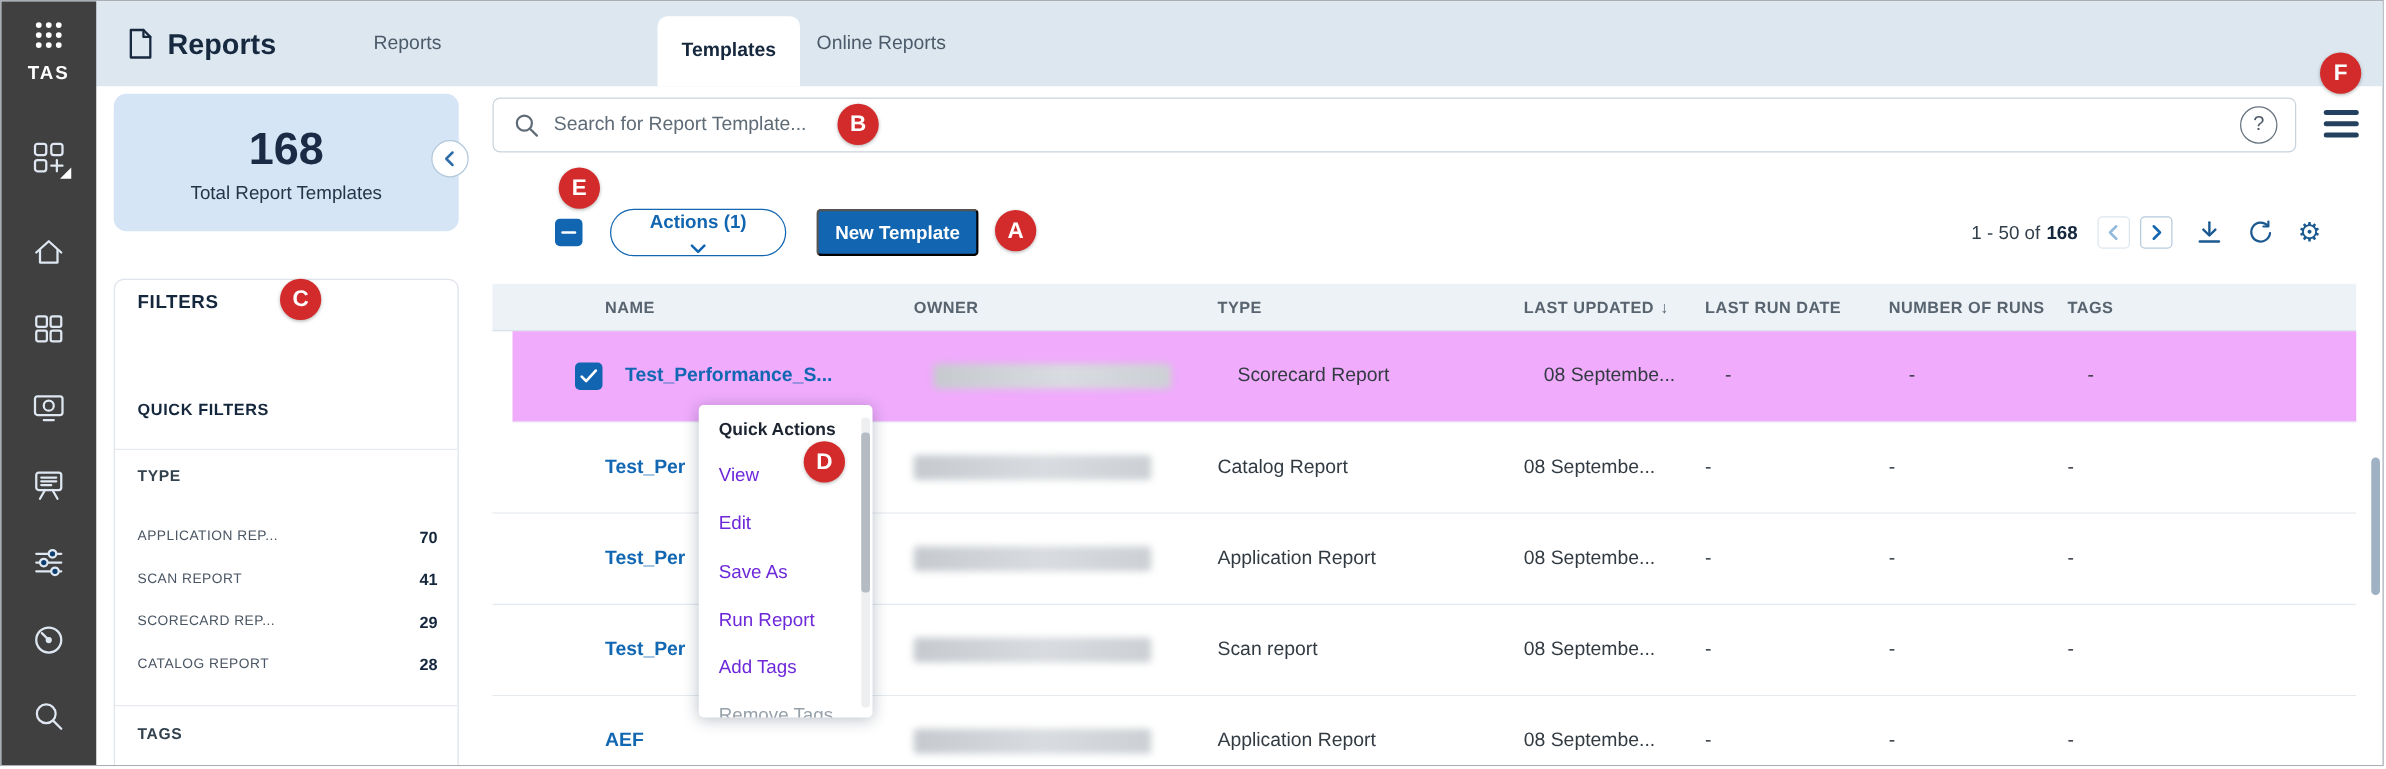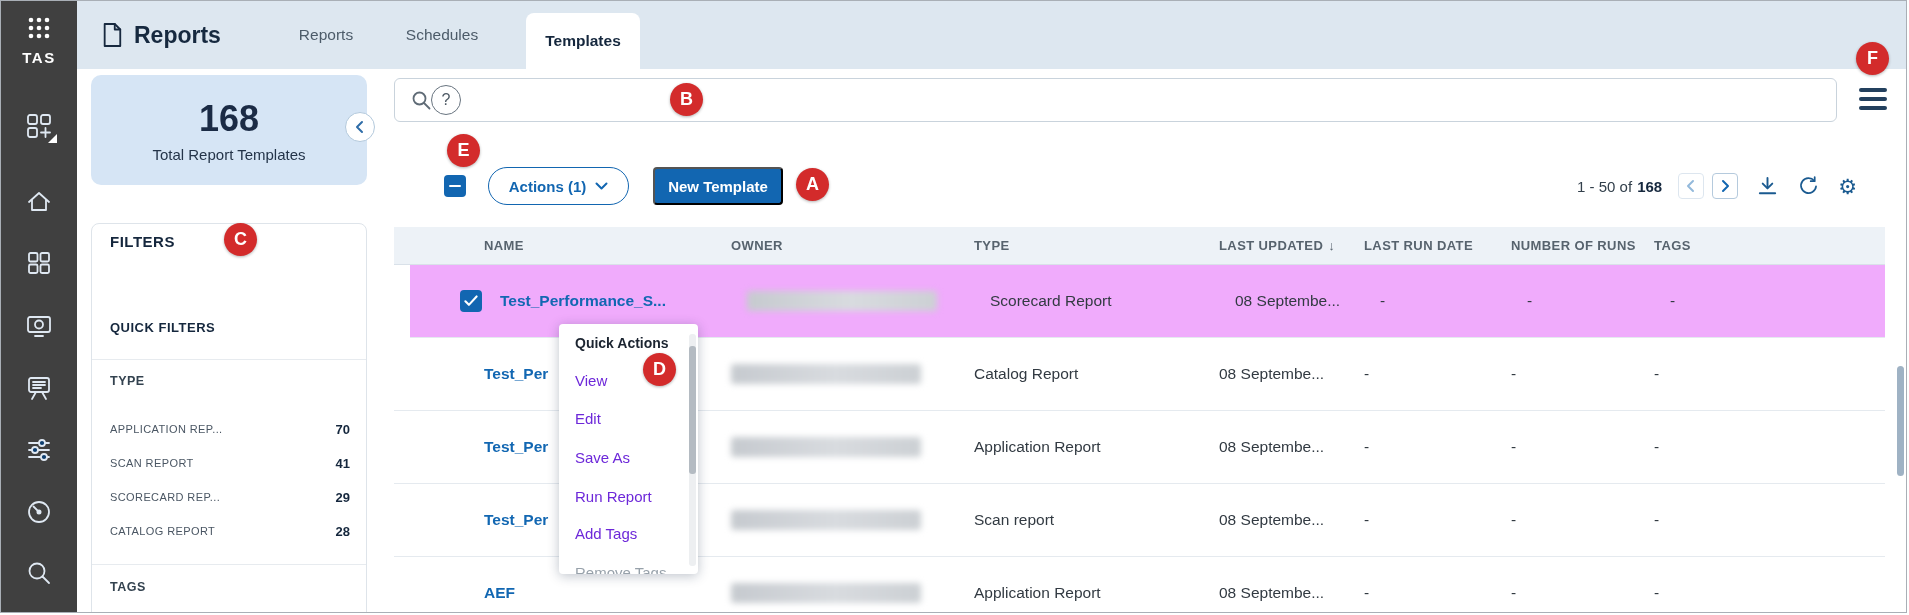--- a/index.html
+++ b/index.html
@@ -52,21 +52,21 @@
   .search-input { flex: 1; border: none; outline: none; font-size: 15.5px; color: #33404c; margin-left: 12px; font-family: inherit; background: transparent; }
   .search-input::placeholder { color: #5f6b76; opacity: 1; }
   .help-btn { width: 30px; height: 30px; border-radius: 50%; border: 1.5px solid #68747f; color: #4e5a65; font-size: 16px; display: flex; align-items: center; justify-content: center; cursor: pointer; flex: 0 0 auto; }
   .hamburger { position: absolute; left: 1858px; top: 87px; width: 28px; cursor: pointer; }
   .hamburger span { display: block; width: 28px; height: 3.5px; background: #23405e; border-radius: 2px; margin-bottom: 5.5px; }
 
   
   .cb { width: 22px; height: 22px; border-radius: 4px; background: #1266b1; display: flex; align-items: center; justify-content: center; cursor: pointer; }
   .cb-toolbar { position: absolute; left: 443px; top: 174px; }
   .cb-minus { width: 12px; height: 2.6px; background: #fff; border-radius: 1px; }
-  .actions-btn { position: absolute; left: 487px; top: 166px; width: 141px; height: 38px; border: 1.5px solid #1266b1; border-radius: 19px; background: #fff; color: #1266b1; font-size: 15px; font-weight: 600; display: flex; align-items: center; justify-content: center; gap: 9px; cursor: pointer; }
+  .actions-btn { position: absolute; left: 487px; top: 166px; width: 141px; height: 38px; border: 1.5px solid #1266b1; border-radius: 19px; background: #fff; color: #1266b1; font-size: 15px; font-weight: 600; display: flex; align-items: center; justify-content: center; gap: 9px; cursor: pointer; flex-direction: column; }
   .newtpl-btn { position: absolute; left: 652px; top: 166px; width: 130px; height: 38px; background: #1266b1; border-radius: 4px; color: #fff; font-size: 15px; font-weight: 600; display: flex; align-items: center; justify-content: center; cursor: pointer; }
   .pager { position: absolute; right: 49px; top: 166px; height: 38px; display: flex; align-items: center; }
   .range-text { font-size: 15px; color: #33404c; }
   .range-total { font-weight: 700; color: #15273d; margin-left: 5px; }
   .chev-btn { width: 26px; height: 26px; border: 1px solid #b5cadd; border-radius: 4px; display: flex; align-items: center; justify-content: center; cursor: pointer; background: #fff; }
   .chev-prev { margin-left: 16px; opacity: .45; }
   .chev-next { margin-left: 8px; }
   .tool-icon { margin-left: 18px; cursor: pointer; display: flex; align-items: center; }
   .gear-glyph { font-size: 21px; color: #1a5a90; line-height: 1; }
 
@@ -191,22 +191,22 @@
 
   <header class="header">
     <div class="title-wrap">
       <svg width="22" height="26" viewBox="0 0 24 28" style="stroke:#17293f;stroke-width:2;fill:none;stroke-linejoin:round;stroke-linecap:round;">
         <path d="M4 2 h11 l6 6 v18 H4 z"></path>
         <path d="M15 2 v6 h6"></path>
       </svg>
       <span class="page-title">Reports</span>
     </div>
     <div class="tab tab-reports">Reports</div>
-    <div class="tab tab-schedules">Schedules</div>
     <div class="tab tab-active">Templates</div>
+    <div class="tab tab-online">Online Reports</div>
   </header>
 
   <section class="count-card">
     <div class="count-num">168</div>
     <div class="count-label">Total Report Templates</div>
   </section>
   <div class="collapse-btn">
     <svg width="12" height="14" viewBox="0 0 12 14" style="stroke:#2f6da8;stroke-width:2;fill:none;stroke-linecap:round;stroke-linejoin:round;">
       <polyline points="8,2 3,7 8,12"></polyline>
     </svg>
@@ -237,20 +237,21 @@
 
     <div class="fdiv2"></div>
     <div class="tags-title">TAGS</div>
   </section>
 
   <div class="search-bar">
     <svg width="20" height="20" viewBox="0 0 20 20" style="stroke:#5f6b76;stroke-width:1.8;fill:none;stroke-linecap:round;">
       <circle cx="8.5" cy="8.5" r="6"></circle>
       <path d="M13 13 L18.5 18.5"></path>
     </svg>
+    <input class="search-input" type="text" placeholder="Search for Report Template..." style="">
     <div class="help-btn">?</div>
   </div>
   <div class="hamburger">
     <span></span>
       <span></span>
       <span></span>
   </div>
 
   <div class="cb cb-toolbar">
     <div class="cb-minus"></div>

